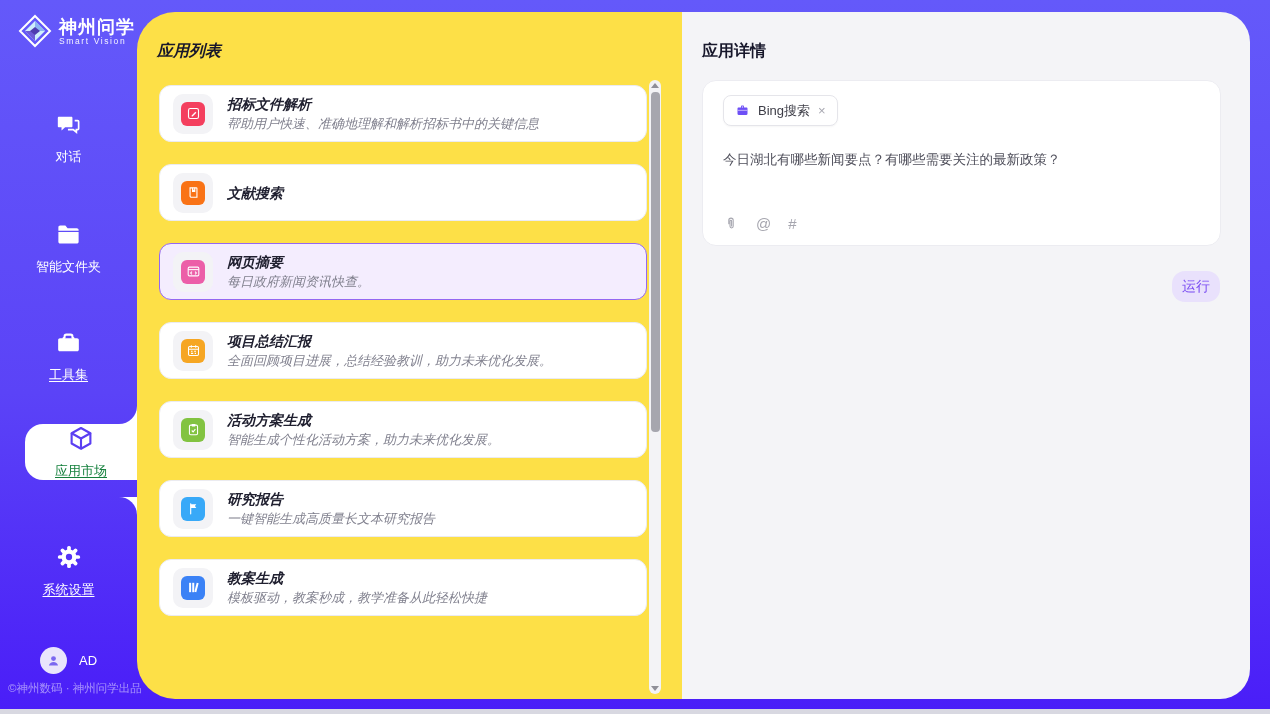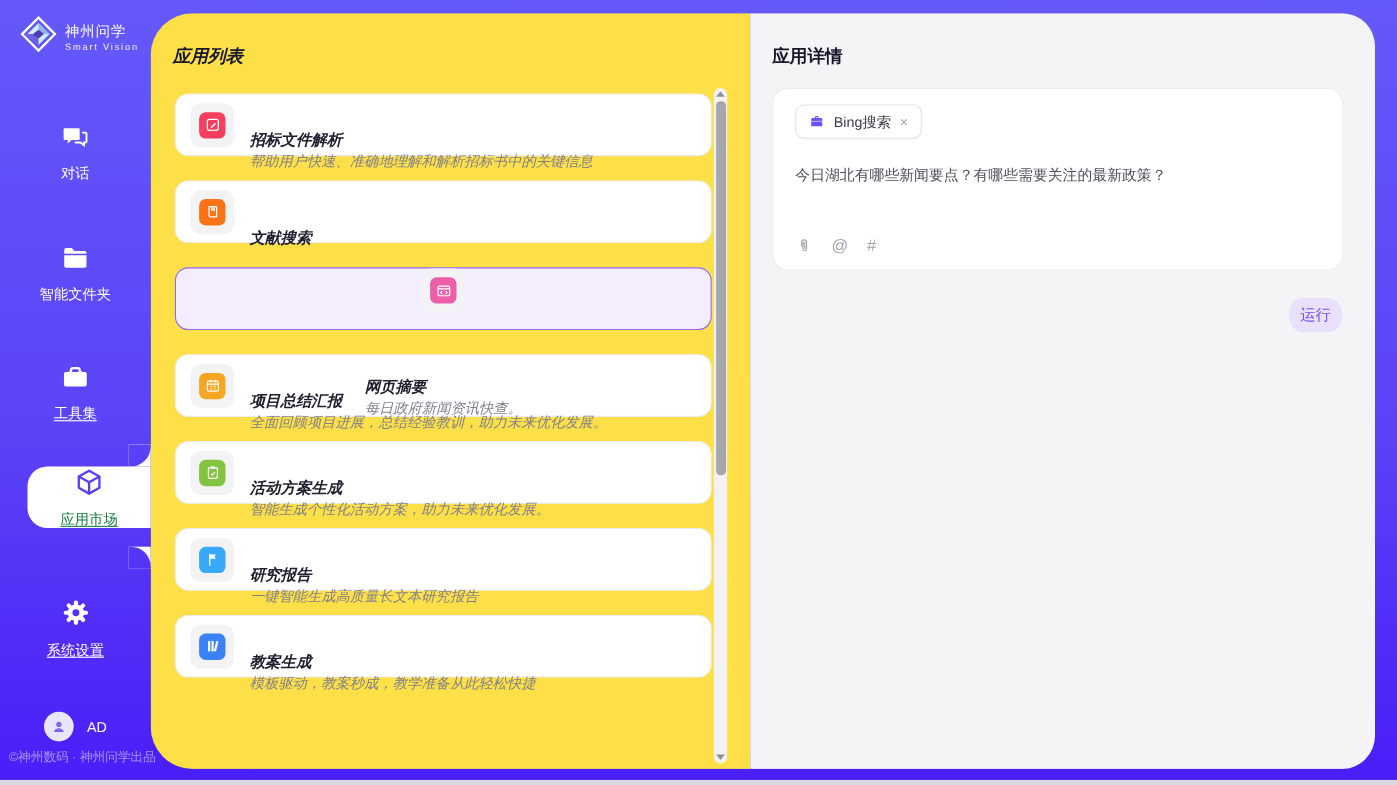--- a/index.html
+++ b/index.html
@@ -7,21 +7,21 @@
   body {
     position:relative;
     font-family:"Liberation Sans","DejaVu Sans",sans-serif;
     background:linear-gradient(180deg,#6459fa 0%,#5b43f7 55%,#4a1df8 100%);
   }
   .bottom-strip { position:absolute; left:0; top:709px; width:1270px; height:5px; background:#d8d8e1; z-index:6; }
 
   
   .sidebar { position:absolute; left:0; top:0; width:137px; height:714px; z-index:3; }
   .logo { position:absolute; left:17px; top:13px; display:flex; align-items:center; gap:6px; }
-  .logo-text-main { color:#fff; font-size:13px; font-weight:normal; letter-spacing:1px; line-height:17px; }
+  .logo-text-main { color:#fff; font-size:18px; font-weight:bold; letter-spacing:1px; line-height:17px; }
   .logo-text-sub { color:rgba(255,255,255,.92); font-size:8.5px; letter-spacing:1.6px; line-height:11px; }
   .nav-item { position:absolute; left:0; width:137px; display:flex; flex-direction:column; align-items:center; gap:6px; color:#fff; cursor:pointer; }
   .nav-label { font-size:13px; }
   .nav-label.u { text-decoration:underline; text-underline-offset:2px; }
   .nav-chat { top:111px; } .nav-folder { top:221px; } .nav-tool { top:329px; } .nav-settings { top:543px; }
 
   .active-pill { position:absolute; left:25px; top:424px; width:112px; height:56px; background:#fff;
     border-radius:18px 0 0 18px; display:flex; flex-direction:column; align-items:center; justify-content:center; gap:4px;
     color:#15803d; cursor:pointer; z-index:4; }
   .active-pill .nav-label { font-size:13px; text-decoration:underline; text-underline-offset:2px; }
@@ -41,25 +41,25 @@
   .content { position:absolute; left:137px; top:12px; width:1113px; height:687px; border-radius:38px 30px 30px 38px;
     overflow:hidden; display:flex; z-index:2; }
   .panel-left { width:545px; background:#fde047; position:relative; flex:none;font-style:italic; }
   .panel-right { flex:1; background:#f4f4f7; position:relative; }
   .panel-title { position:absolute; left:20px; top:29px; font-size:16px; font-weight:bold; color:#17172b; }
 
   
   .cards { position:absolute; left:22px; top:73px; width:488px; }
   .card { height:57px; border:1px solid #ebebf0; border-radius:12px; margin-bottom:22px; background:#fff;
     display:flex; align-items:center; padding:0 13px; gap:14px; cursor:pointer; }
-  .card.selected { background:#f4edfe; border:1.5px solid #9468f1;flex-direction:column; }
+  .card.selected { background:#f4edfe; border:1.5px solid #9468f1; }
   .app-icon-wrap { width:40px; height:40px; border-radius:10px; background:#f3f3f6; display:flex; align-items:center; justify-content:center; flex:none; }
   .app-icon { width:24px; height:24px; border-radius:6px; display:flex; align-items:center; justify-content:center; }
   .app-icon svg { width:15px; height:15px; }
-  .card-text { display:flex; flex-direction:column; gap:6px; min-width:0;margin-top:46px; }
+  .card-text { display:flex; flex-direction:column; gap:6px; min-width:0; }
   .card-name { font-size:14px; font-weight:bold; color:#202030; line-height:14px; }
   .card-desc { font-size:13px; color:#80808e; line-height:13px; white-space:nowrap; }
 
   
   .scrollbar { position:absolute; left:512px; top:68px; width:12px; height:614px; background:#f3f3f6; border-radius:6px; }
   .sb-thumb { position:absolute; left:1.5px; top:12px; width:9px; height:340px; background:#a6a6ae; border-radius:4px; cursor:pointer; }
   .sb-arrow { position:absolute; left:2px; width:0; height:0; border-left:4px solid transparent; border-right:4px solid transparent; cursor:pointer; }
   .sb-up { top:3px; border-bottom:5px solid #8f8f98; }
   .sb-down { bottom:3px; border-top:5px solid #8f8f98; }
 

